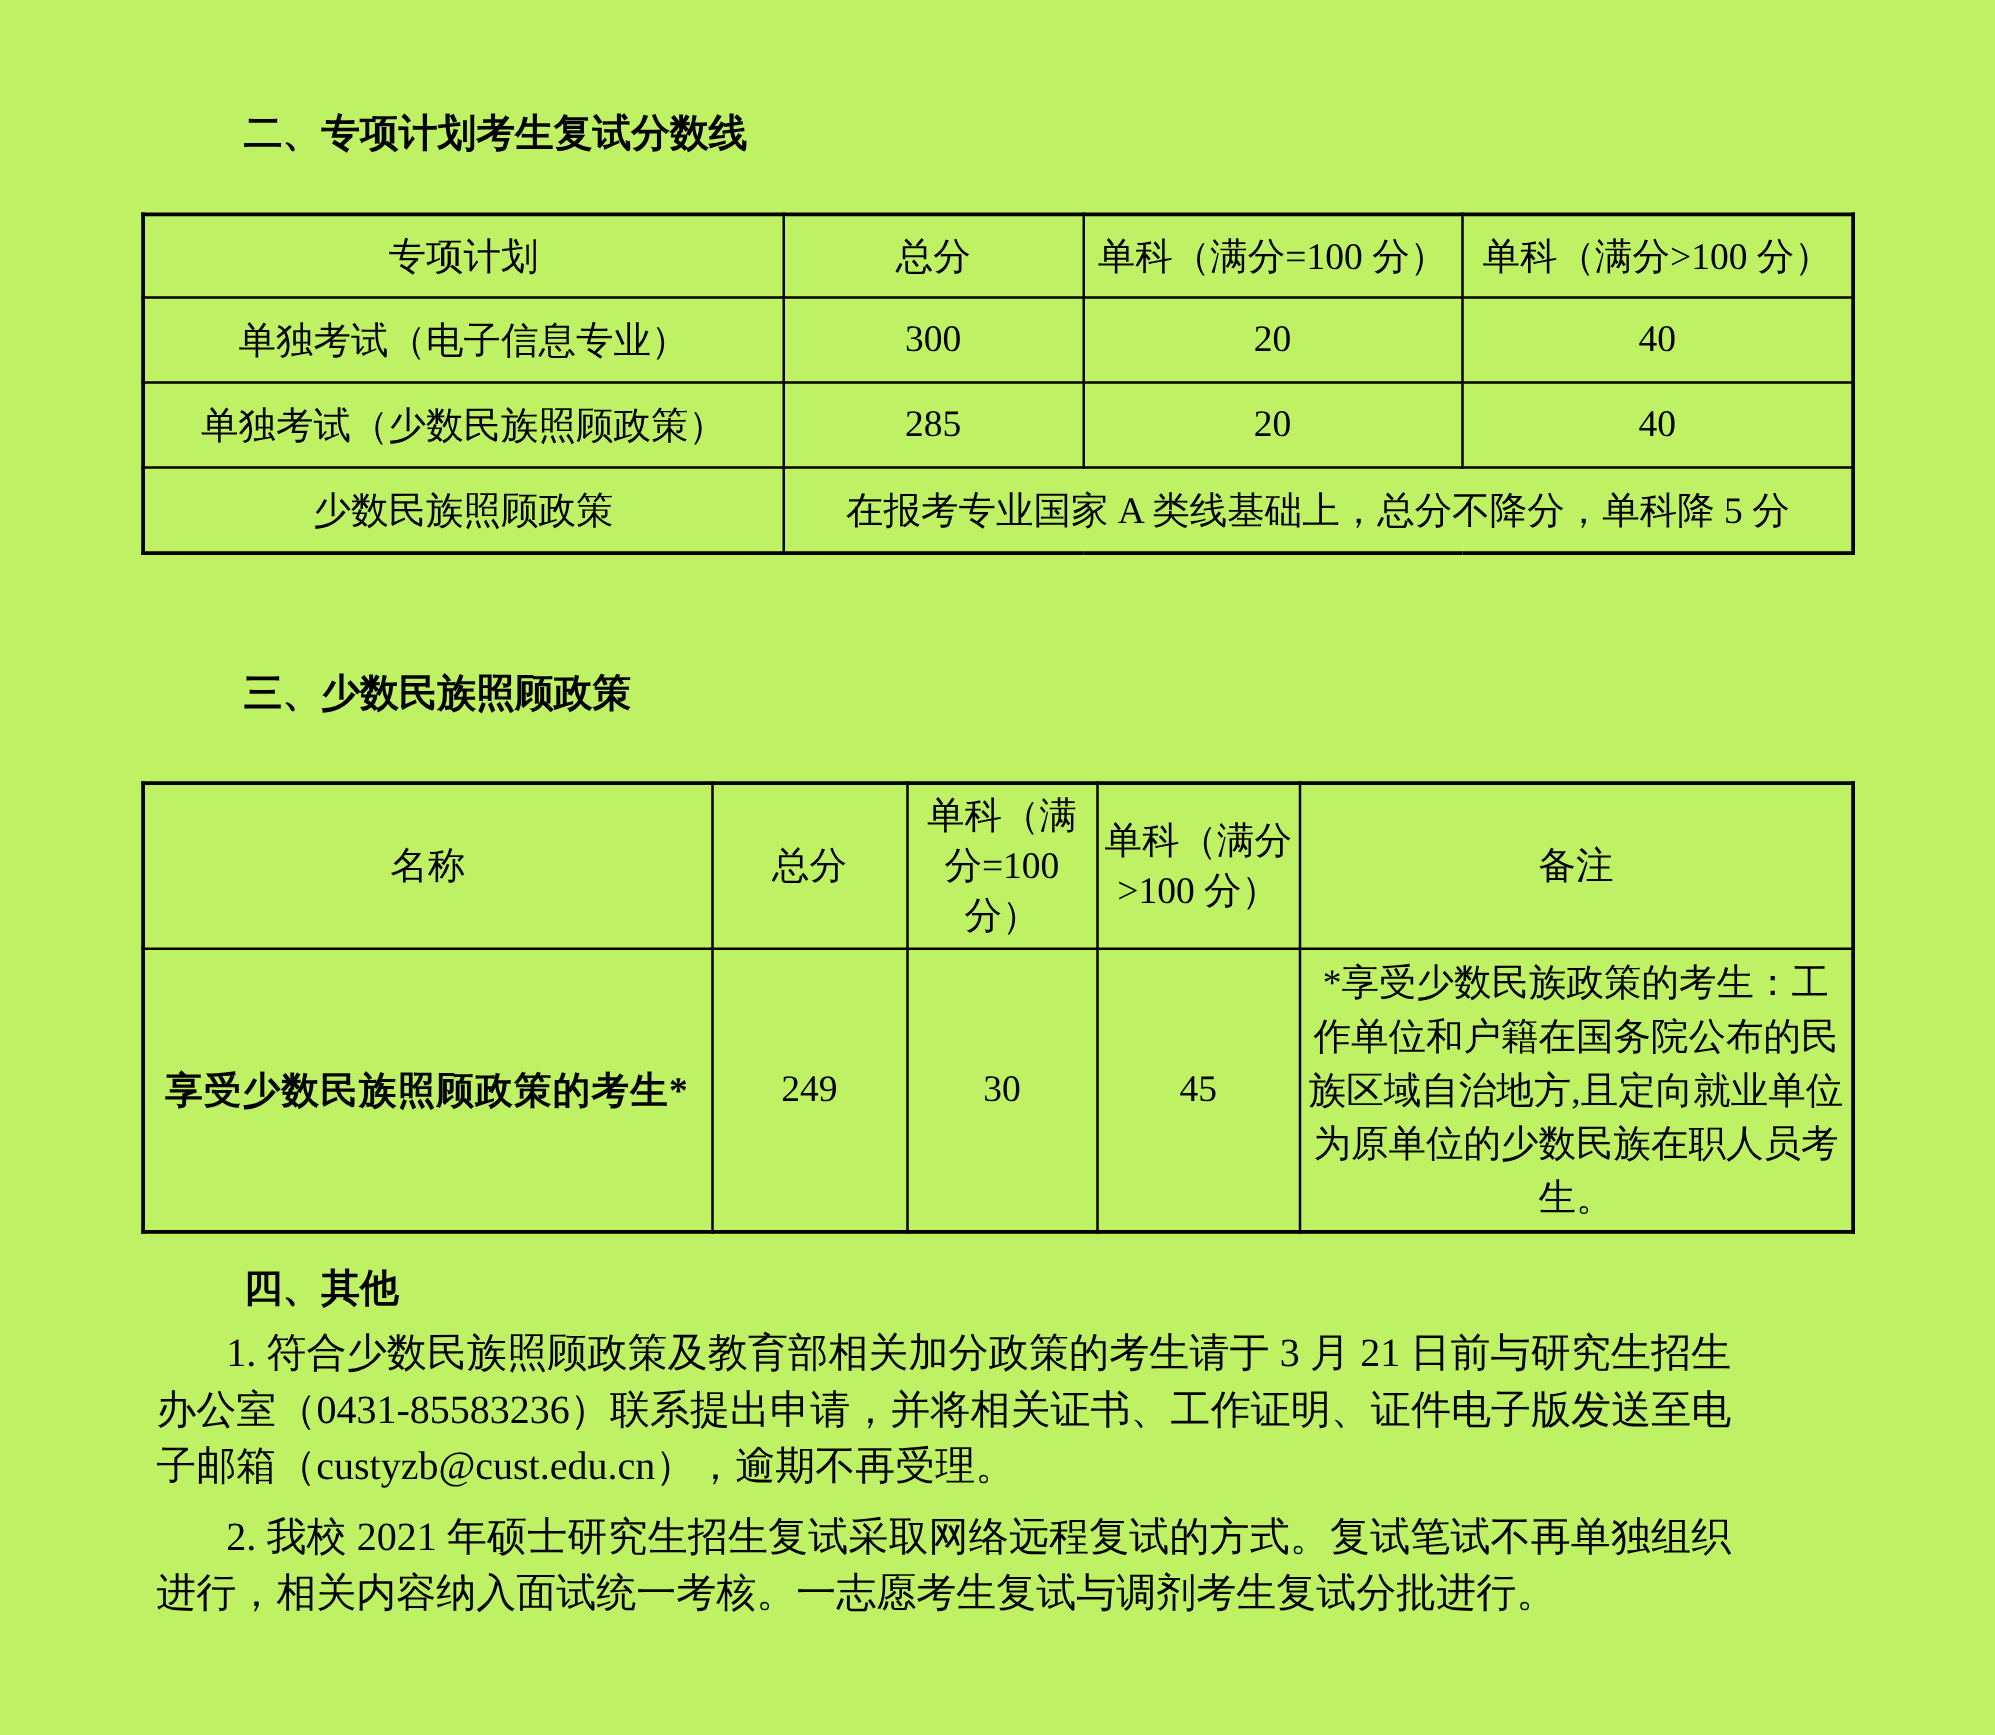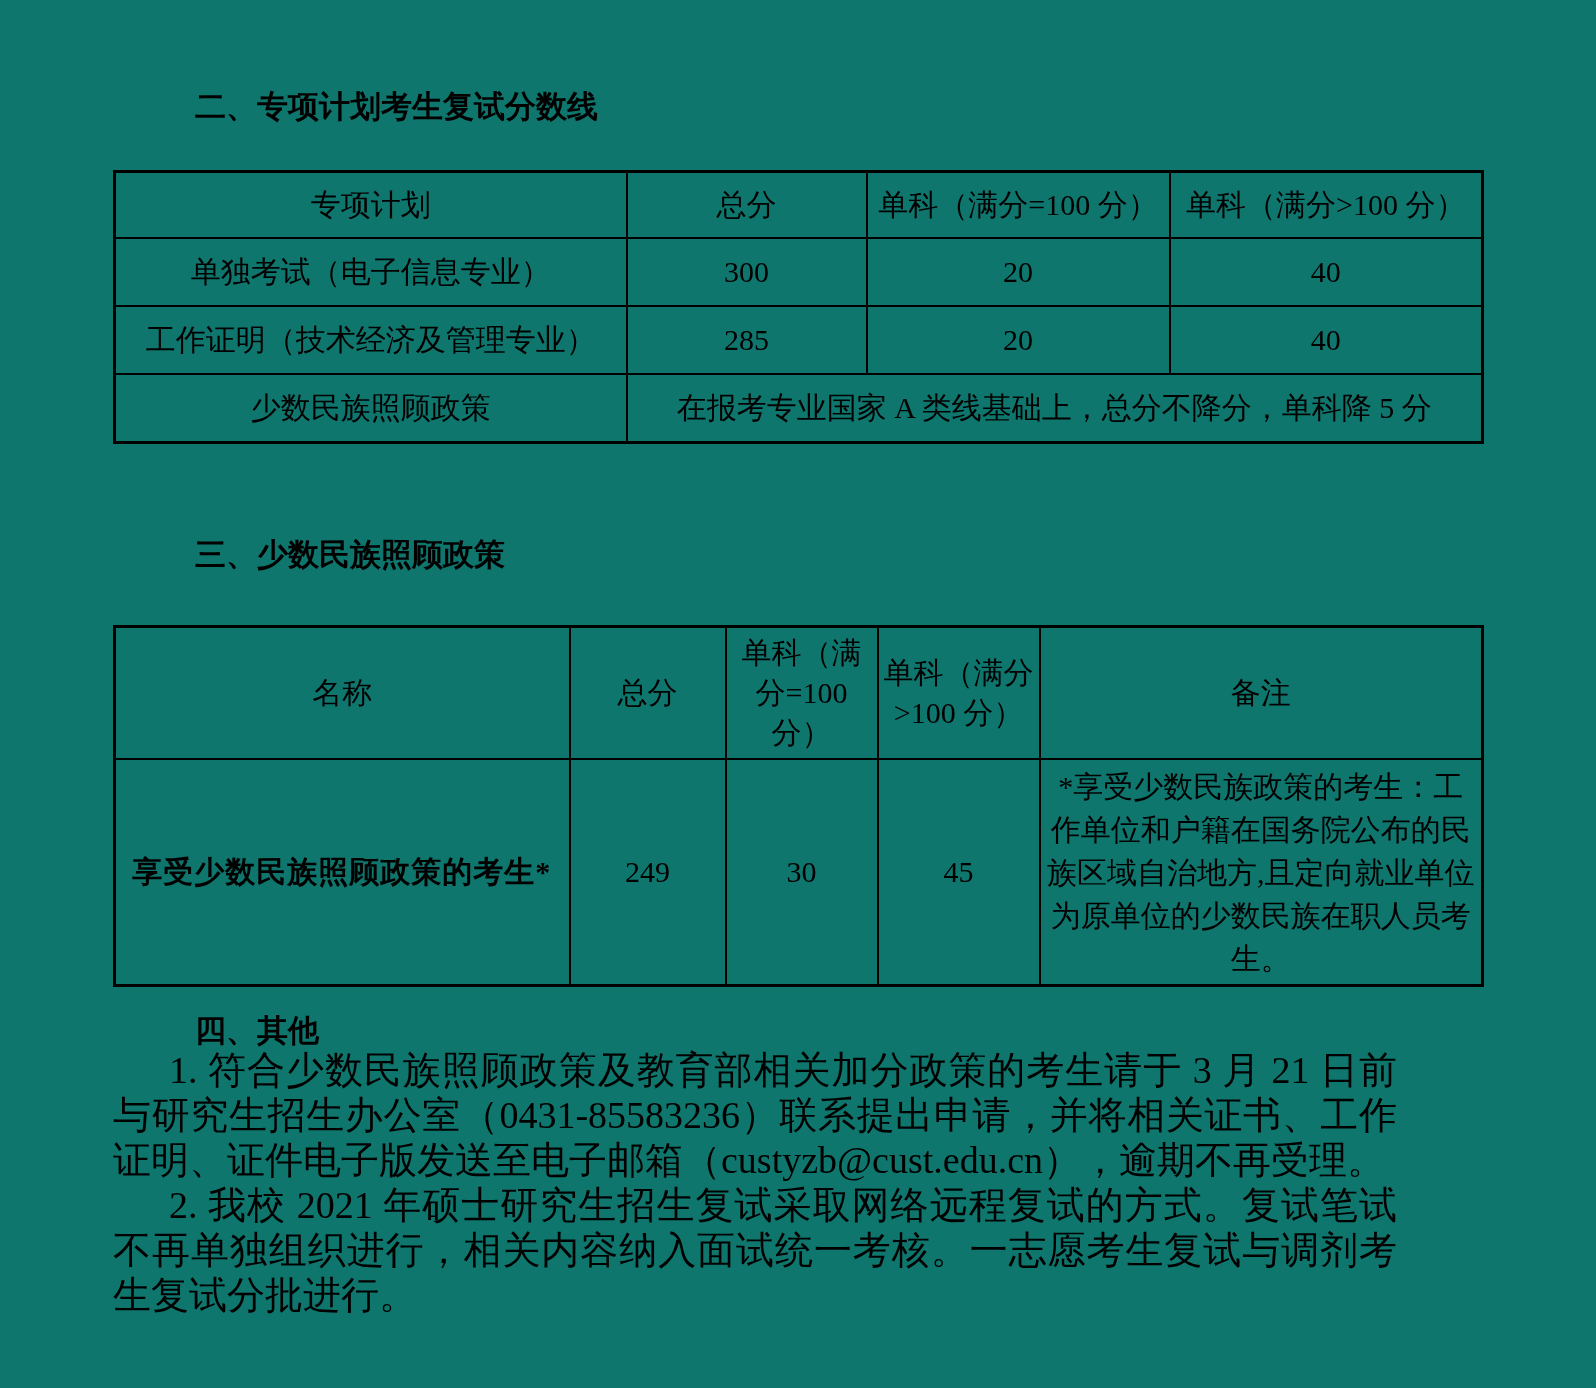--- a/index.html
+++ b/index.html
@@ -6,21 +6,21 @@
     margin: 0;
     padding: 0;
     background: #ffffff;
     color: #000000;
     font-family: "Liberation Serif", "DejaVu Serif", serif;
   }
   .page {
     position: relative;
     width: 1596px;
     height: 1388px;
-    background: #0f766e;
+    background: #bef264;
     overflow: hidden;
   }
   .content {
     position: absolute;
     left: 113px;
     top: 0;
     width: 1368px;
   }
   .sec-heading {
     position: absolute;
@@ -73,22 +73,22 @@
     line-height: 43px;
     padding: 4px 6px;
   }
   .paras {
     position: absolute;
     left: 0;
     top: 1048px;
     width: 1284px;
   }
   .paras p {
-    margin: 0;
-    font-size: 38px;
+    margin: 12px;
+    font-size: 32px;
     line-height: 45px;
     text-align: justify;
     text-indent: 56px;
   }
 </style>
 </head>
 <body>
 
 <div class="page">
   <div class="content">
@@ -109,21 +109,21 @@
         <td>单科（满分=100 分）</td>
         <td>单科（满分&gt;100 分）</td>
       </tr>
       <tr>
         <td>单独考试（电子信息专业）</td>
         <td>300</td>
         <td>20</td>
         <td>40</td>
       </tr>
       <tr>
-        <td>工作证明（技术经济及管理专业）</td>
+        <td>单独考试（少数民族照顾政策）</td>
         <td>285</td>
         <td>20</td>
         <td>40</td>
       </tr>
       <tr class="last">
         <td>少数民族照顾政策</td>
         <td colspan="3">在报考专业国家 A 类线基础上，总分不降分，单科降 5 分</td>
       </tr>
     </tbody>
       </table>

